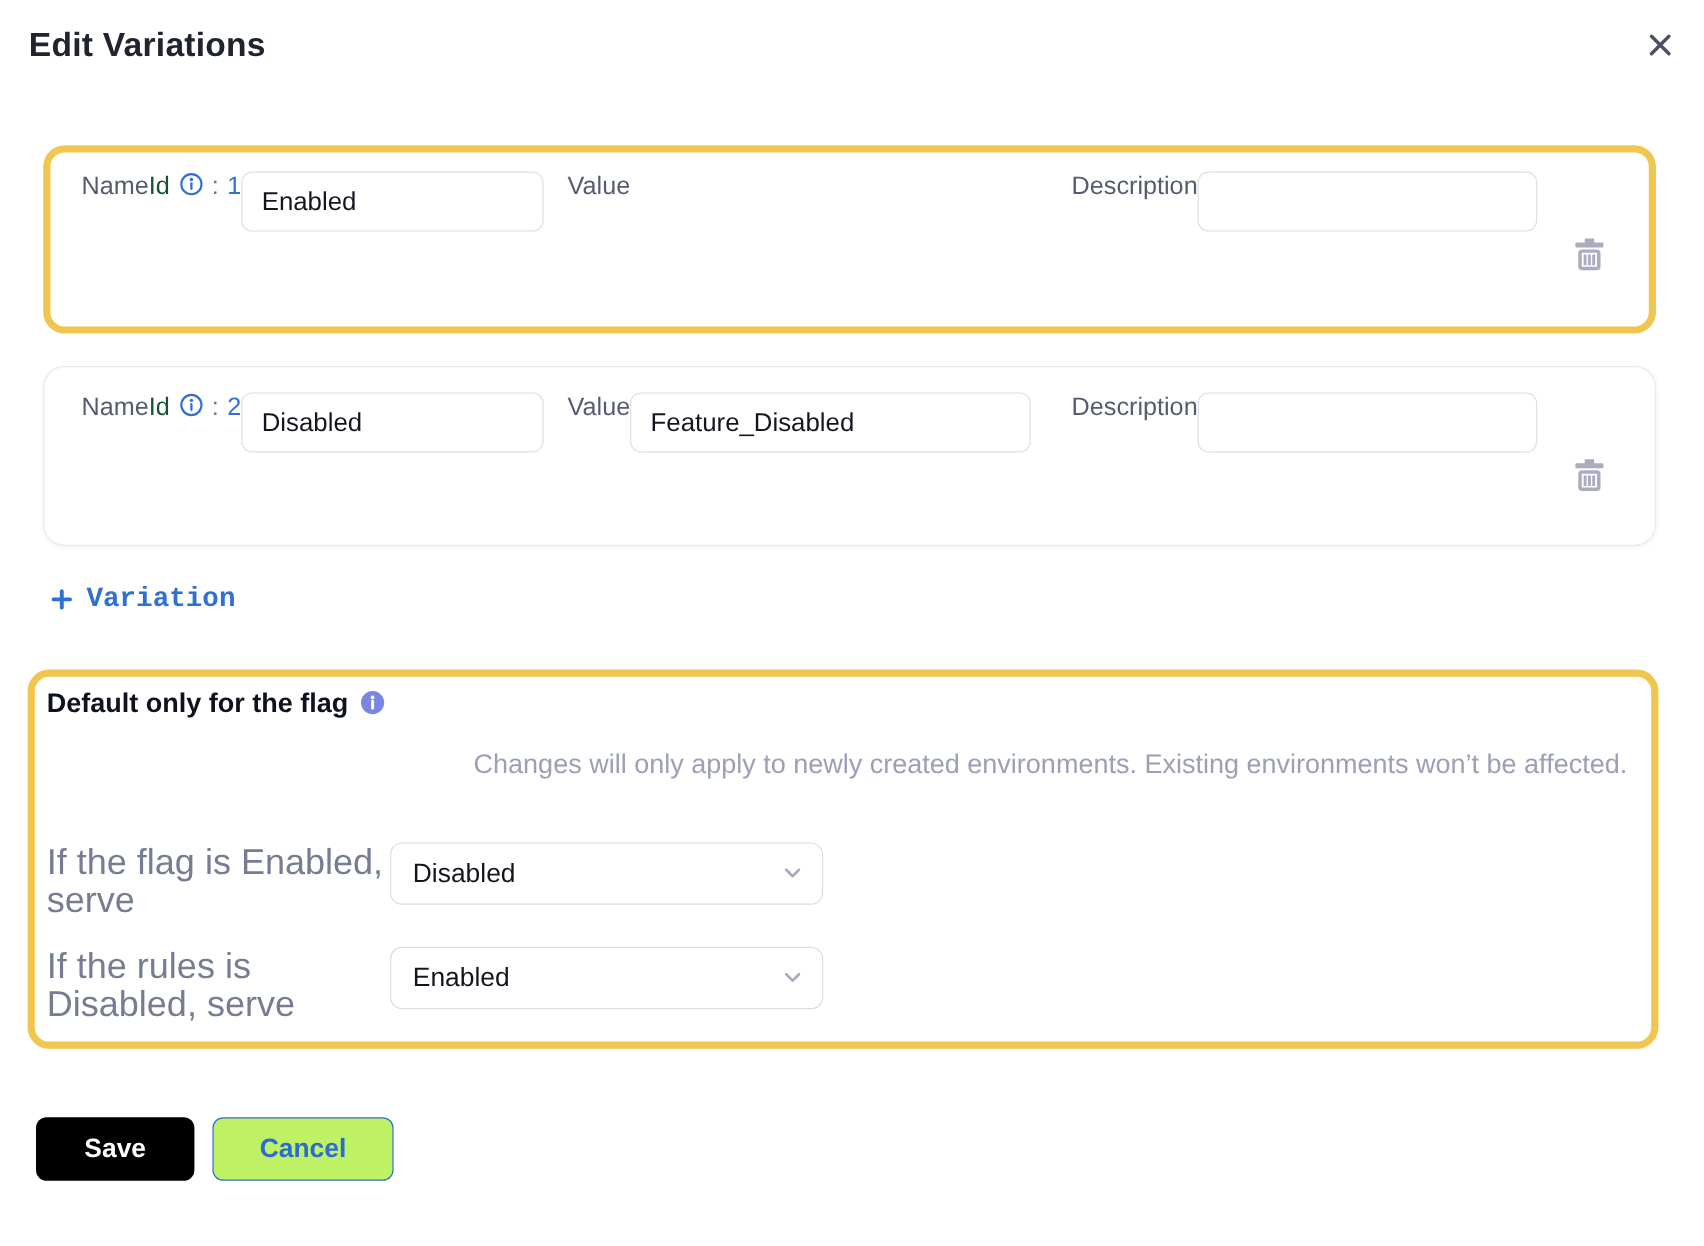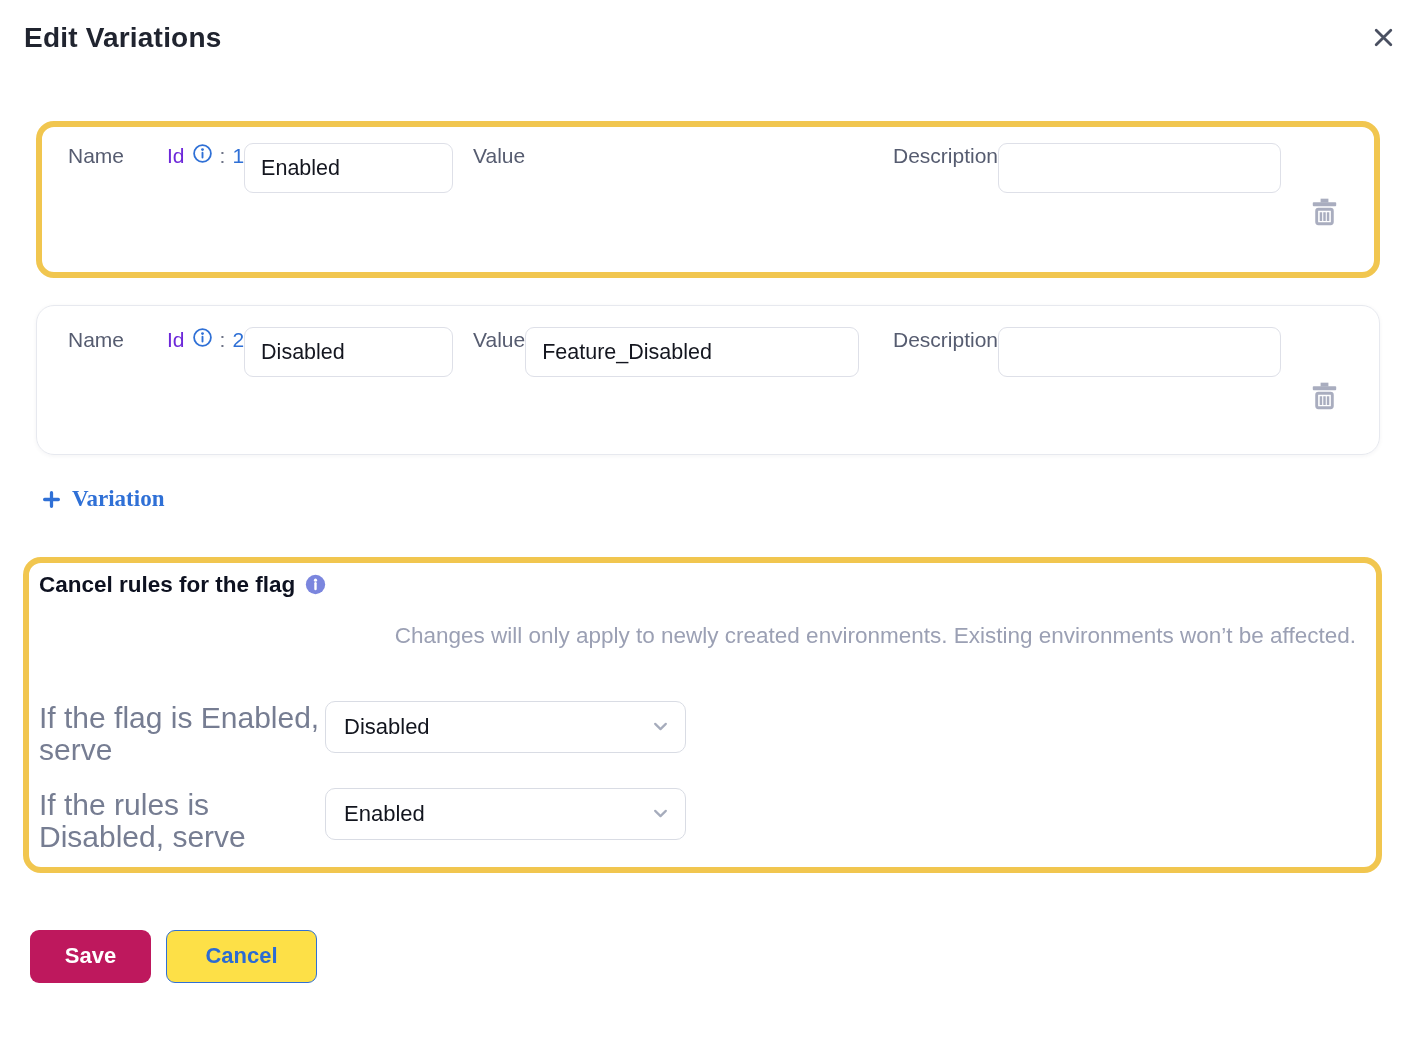--- a/index.html
+++ b/index.html
@@ -34,42 +34,42 @@
   .field-col { display: flex; flex-direction: row; }
   .col-name  { flex: 0 0 385px; }
   .col-value { flex: 0 0 386px; margin-left: 20px; }
   .col-desc  { flex: 0 0 388px; margin-left: 34px; }
   .label-row {
     display: flex; justify-content: space-between; align-items: center;
     height: 26px; margin-bottom: 16px;
   }
   .field-label { font-size: 21px; font-weight: 500; color: #565C70; }
   .id-group { display: inline-flex; align-items: center; gap: 7px; font-size: 21px; }
-  .id-word { color: #6d28d9; font-weight: 500; margin-left: 43px; }
+  .id-word { color: #14532d; font-weight: 500; }
   .id-colon { color: #6E7386; font-weight: 500; }
   .id-num { color: #2F70D6; font-weight: 500; }
   .text-input {
     height: 50px; width: 100%;
     border: 1px solid #DEE0E8; border-radius: 9px;
     font-family: "Liberation Sans", sans-serif;
     font-size: 21.5px; color: #14161f; padding: 0 16px;
     background: #fff; outline: none;
   }
   .trash-btn {
     border: none; background: transparent; cursor: pointer;
     margin-left: 29px; margin-top: 55px;
     width: 28px; height: 30px; padding: 0;
     display: flex; align-items: center; justify-content: center;
   }
   
   .add-variation {
     display: inline-flex; align-items: center; gap: 11px;
     margin: 31px 0 0 42px;
     border: none; background: transparent; cursor: pointer;
-    font-family: Liberation Serif, serif;
+    font-family: Liberation Mono, monospace;
     font-size: 23px; font-weight: 700; color: #2F70D6;
   }
   
   .card.rules {
     margin: 44px 38px 0 23px;
     border: 6px solid #F1C64F;
     padding: 9px 20px 14px 10px;
   }
   .rules-title-row { display: flex; align-items: center; gap: 10px; }
   .rules-title { font-size: 22.5px; font-weight: 700; color: #0d1120; }
@@ -92,24 +92,24 @@
   .select-value { font-size: 22px; color: #12151e; }
   
   .footer { margin: 57px 0 0 30px; display: flex; gap: 15px; }
   .btn {
     height: 53px; border-radius: 9px; cursor: pointer;
     font-family: "Liberation Sans", sans-serif;
     font-size: 22px; font-weight: 700;
     display: flex; align-items: center; justify-content: center;
   }
   .btn-save {
-    width: 121px; background: #be185d; color: #ffffff; border: none;
+    width: 132px; background: #000000; color: #ffffff; border: none;
   }
   .btn-cancel {
-    width: 151px; background: #fde047; color: #2B6BD3;
+    width: 151px; background: #bef264; color: #2B6BD3;
     border: 1.5px solid #2F70D6;
   }
 </style>
 </head>
 <body>
 
 
 
 
 <div class="dlg-header">
@@ -220,21 +220,21 @@
     <svg width="19" height="19" viewBox="0 0 18 18" fill="none">
       <path d="M9 2.5 V15.5 M2.5 9 H15.5" stroke="#2F70D6" stroke-width="3.1" stroke-linecap="round"></path>
     </svg>
   </span>
   <span>Variation</span>
 </button>
 
 
 <div class="card rules">
   <div class="rules-title-row">
-    <span class="rules-title">Cancel rules for the flag</span>
+    <span class="rules-title">Default only for the flag</span>
     <span style="display:flex;">
       <svg width="21" height="21" viewBox="0 0 20 20">
         <circle cx="10" cy="10" r="9.2" fill="#7B86DE"></circle>
         <circle cx="10" cy="5.9" r="1.5" fill="#ffffff"></circle>
         <path d="M10 8.8 V14.4" stroke="#ffffff" stroke-width="2.3" stroke-linecap="round"></path>
       </svg>
     </span>
   </div>
   <div class="rules-note">Changes will only apply to newly created environments. Existing environments won’t be affected.</div>
 

